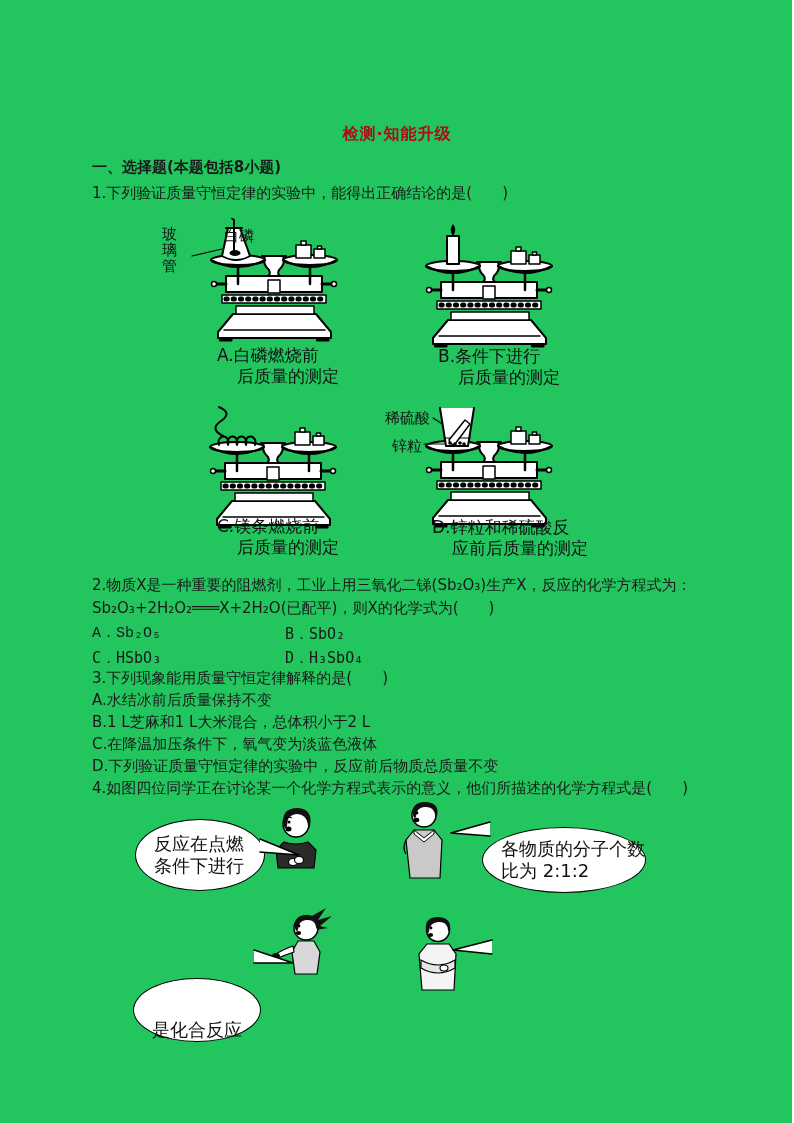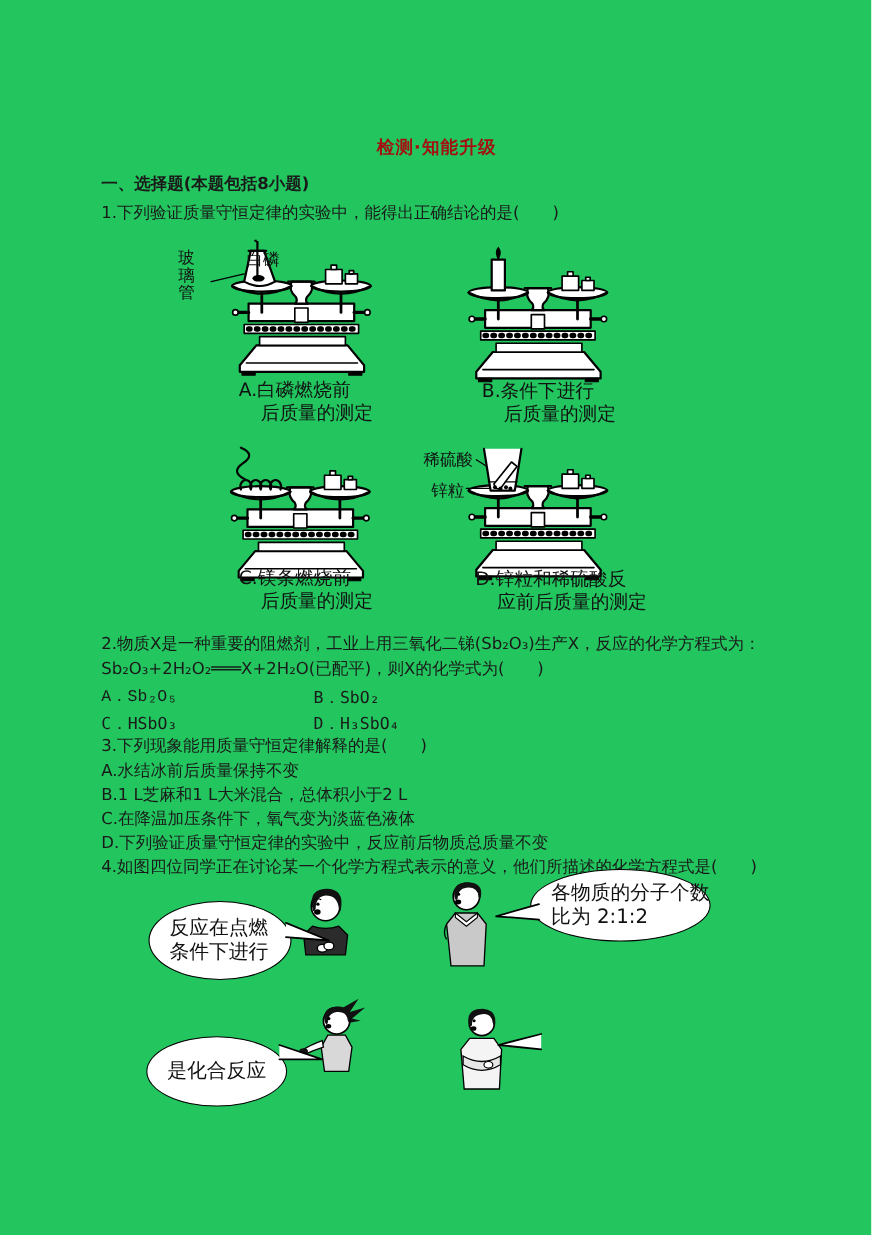--- a/index.html
+++ b/index.html
@@ -183,26 +183,26 @@
     <ellipse cx="16.5" cy="20" rx="2.8" ry="2.2" fill="#000"></ellipse>
     <path d="M14,30 L34,30 L42,40 L40,78 L10,78 L6,40 Z" fill="#c9c9c9" stroke="#000" stroke-width="1.2"></path>
     <path d="M14,30 L24,38 L34,30 L34,34 L24,42 L14,34 Z" fill="#fff" stroke="#000" stroke-width="1"></path>
     <path d="M6,40 Q2,48 6,54" fill="none" stroke="#000" stroke-width="1.2"></path>
   </svg>
   <svg class="tail" style="left:450px;top:820px;" width="42" height="20" viewBox="0 0 42 20">
     <path d="M40,2 L1,13 L40,16 Z" fill="#fff" stroke="none"></path>
     <path d="M40,2 L1,13 M1,13 L40,16" fill="none" stroke="#000" stroke-width="1.6" stroke-linecap="round"></path>
   </svg>
 
-  <div class="bubble" style="left:482px;top:774px;width:164px;height:66px;">
+  <div class="bubble" style="left:482px;top:811px;width:164px;height:66px;">
     <div class="bline">各物质的分子个数</div>
     <div class="bline">比为 2:1:2</div>
   </div>
 
-  <div class="bubble" style="left:133px;top:926px;width:128px;height:64px;">
+  <div class="bubble" style="left:133px;top:962px;width:128px;height:64px;justify-content:flex-end;">
     <div class="bline">是化合反应</div>
   </div>
   <svg class="tail" style="left:252px;top:946px;" width="44" height="22" viewBox="0 0 44 22">
     <path d="M2,4 L41,17 L2,17 Z" fill="#fff" stroke="none"></path>
     <path d="M2,4 L41,17 M41,17 L2,17" fill="none" stroke="#000" stroke-width="1.6" stroke-linecap="round"></path>
   </svg>
 
   <svg class="kid" style="left:270px;top:908px;" width="72" height="92" viewBox="0 0 72 92">
     <path d="M42,8 L56,0 L48,12 L62,8 L50,18 L58,20 L46,22 Z" fill="#111"></path>
     <circle cx="36" cy="20" r="12" fill="#fff" stroke="#000" stroke-width="1.5"></circle>

